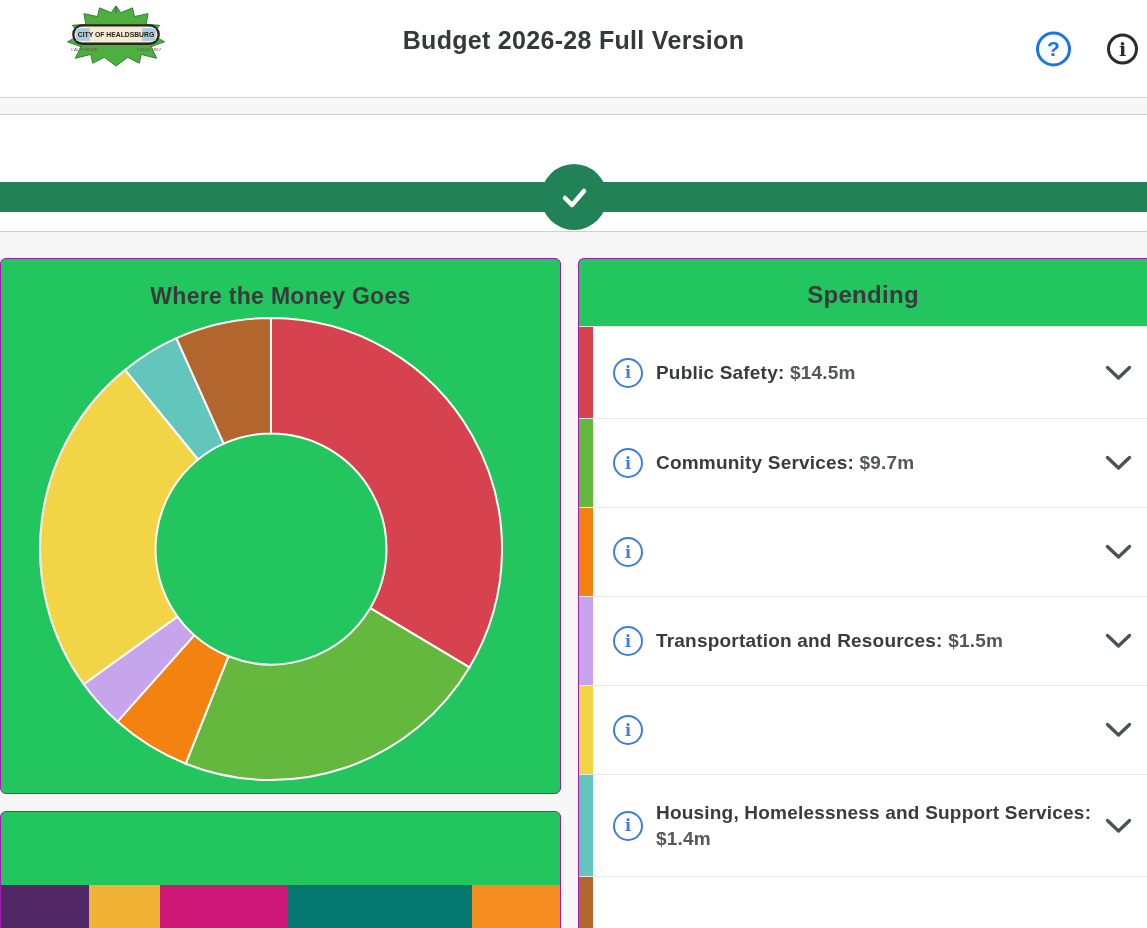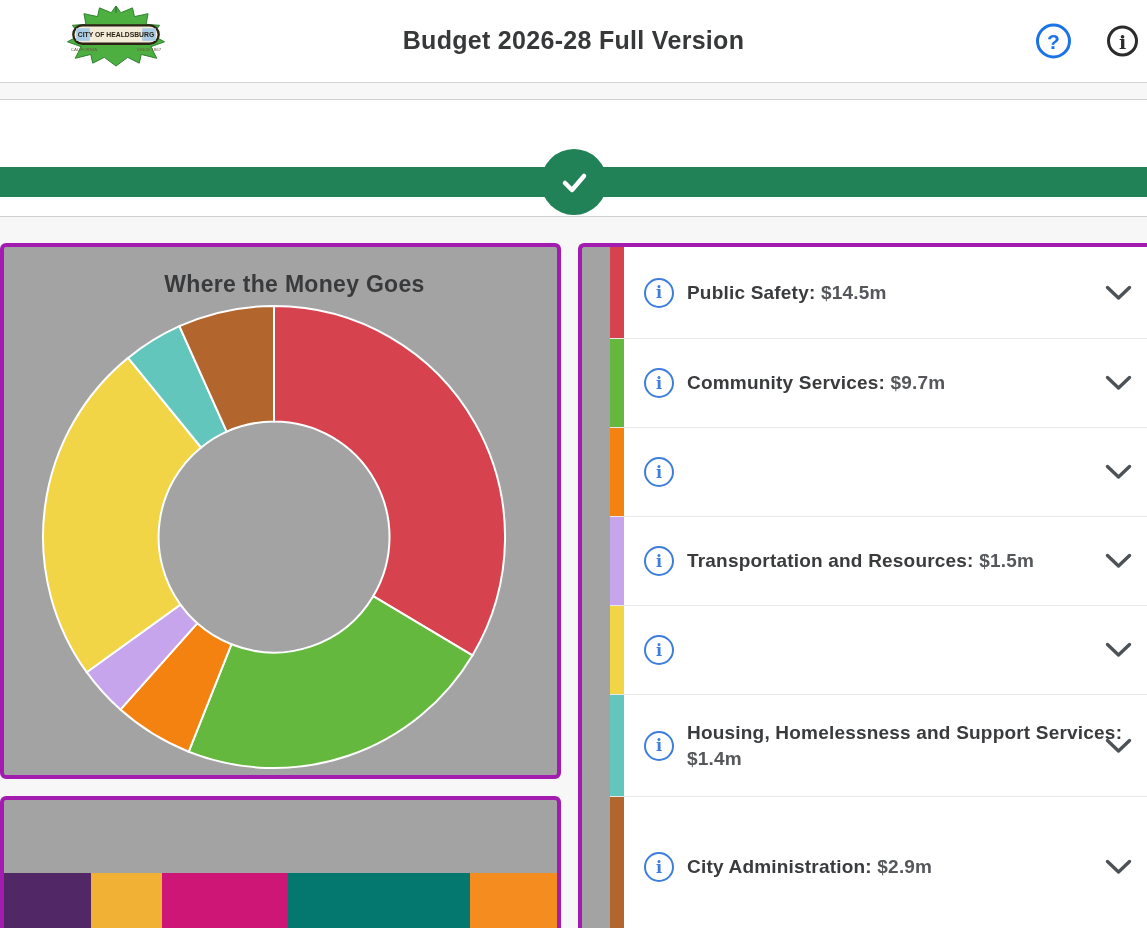--- a/index.html
+++ b/index.html
@@ -1,20 +1,20 @@
 <!DOCTYPE html>
 <html><head>
 <meta charset="utf-8">
 <style>
   html,body{margin:0;padding:0;width:1147px;height:928px;overflow:hidden;
     background:#f7f7f7;font-family:"Liberation Sans",sans-serif;}
   *{box-sizing:border-box;}
 
   
-  .header{position:relative;height:83px;background:#fff;border-bottom:1px solid #d4d4d4;}
+  .header{position:relative;height:98px;background:#fff;border-bottom:1px solid #d4d4d4;}
   .logo{position:absolute;left:57px;top:3px;width:118px;height:66px;}
   .app-title{position:absolute;left:0;right:0;top:0;height:83px;line-height:80px;
     text-align:center;font-size:25px;font-weight:bold;color:#373839;letter-spacing:.3px;}
   .hicon{position:absolute;top:50%;transform:translateY(-50%);border-radius:50%;
     display:flex;align-items:center;justify-content:center;font-weight:bold;cursor:pointer;background:#fff;}
   .help{right:76px;width:35px;height:35px;border:3px solid #1a73e8;color:#1a73e8;font-size:21px;}
   .winfo{right:9px;width:31px;height:31px;border:3px solid #2b2b2b;color:#2b2b2b;
     font-size:19px;font-family:"DejaVu Serif",serif;}
 
   
@@ -22,21 +22,21 @@
   .balance-band{position:relative;height:117px;background:#fff;border-bottom:1px solid #cfcfcf;}
   .balance-msg{padding-top:17px;text-align:center;font-size:20px;font-weight:bold;color:#272829;letter-spacing:.3px;}
   .progress{position:absolute;left:0;right:0;top:67px;height:30px;background:#218157;}
   .check-circle{position:absolute;left:50%;top:49px;transform:translateX(-50%);
     width:66px;height:66px;border-radius:50%;background:#218157;display:flex;
     align-items:center;justify-content:center;}
 
   
   .main{display:flex;align-items:flex-start;margin-top:26px;}
   .left-col{width:561px;flex:0 0 561px;}
-  .panel{background:#a3a3a3;border:4px solid #a21caf;border-radius:6px;padding-left:28px;}
+  .panel{background:#22c55e;border:1px solid #a21caf;border-radius:6px;}
   .money-panel{position:relative;height:536px;overflow:hidden;}
   .panel-title{text-align:center;font-weight:bold;color:#393a3c;letter-spacing:.3px;}
   .money-title{padding-top:24px;font-size:23px;}
   .donut{position:absolute;left:37px;top:57px;}
 
   .revenue-panel{position:relative;margin-top:17px;height:190px;overflow:hidden;}
   .revenue-title{padding-top:20px;font-size:22px;}
   .rev-bar{position:absolute;left:0;right:0;top:73px;bottom:0;display:flex;}
   .rev-bar .seg{height:100%;}
 
@@ -110,20 +110,21 @@
           <div class="seg" style="width: 12.8%; background: rgb(241, 177, 52);"></div>
           <div class="seg" style="width: 22.8%; background: rgb(206, 22, 119);"></div>
           <div class="seg" style="width: 33%; background: rgb(4, 119, 110);"></div>
           <div class="seg" style="width: 15.7%; background: rgb(245, 140, 32);"></div>
         </div>
     </div>
   </div>
 
   <div class="right-col">
     <div class="panel spending-panel">
+      <div class="panel-title spending-header">Spending</div>
       <div>
           <div class="srow">
             <span class="strip" style="background: rgb(214, 67, 78);"></span>
             <span class="iicon">i</span>
             <span class="slabel"><span class="lab">Public Safety: </span><span class="amt">$14.5m</span></span>
             <svg class="chev" width="27" height="16" viewBox="0 0 27 16">
               <polyline points="2.5,2.5 13.5,13 24.5,2.5" fill="none" stroke="#4d5257" stroke-width="3.4" stroke-linecap="round" stroke-linejoin="round"></polyline>
             </svg>
           </div>
           <div class="srow">

